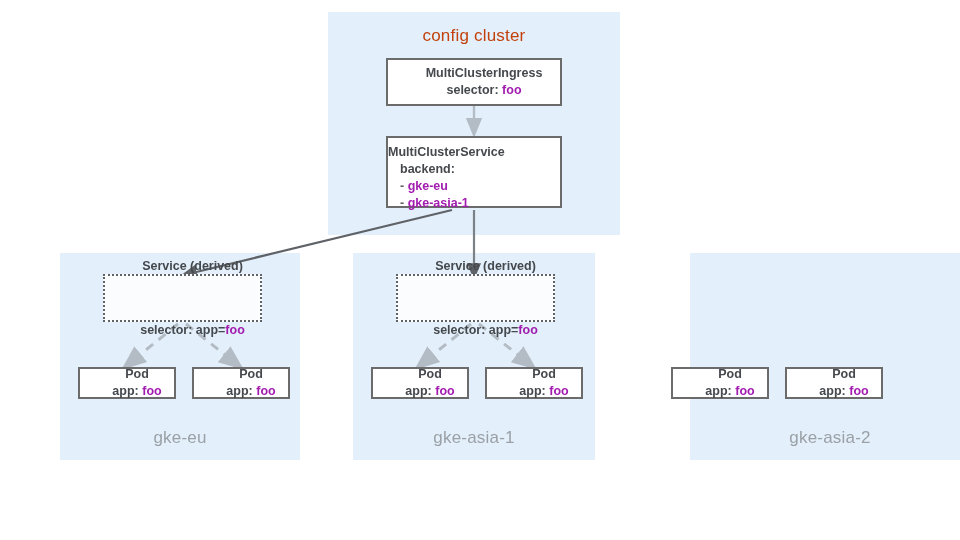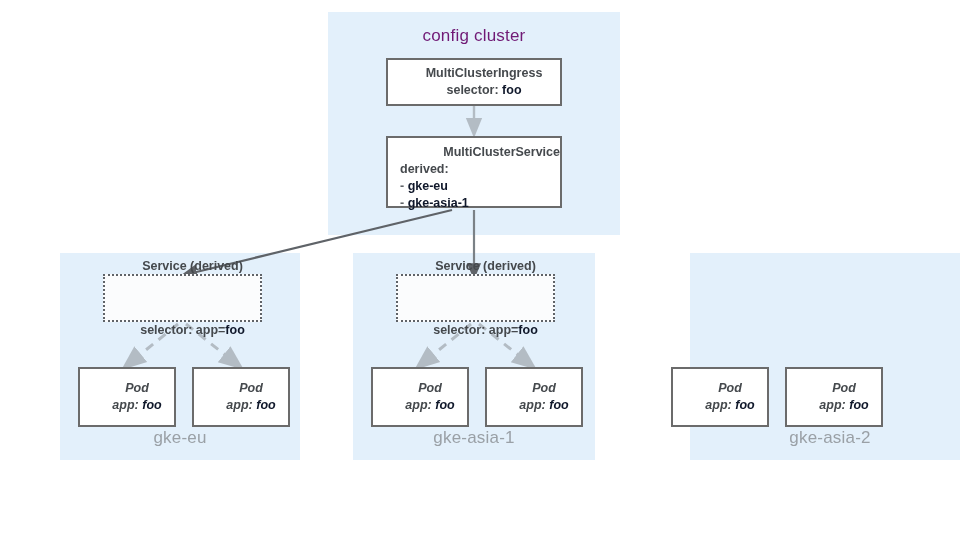--- a/index.html
+++ b/index.html
@@ -30,21 +30,21 @@
   #panel-asia-1  { left: 353px; top: 253px; width: 242px; height: 207px; }
   #panel-asia-2  { left: 690px; top: 253px; width: 280px; height: 207px; }
 
   .panel-title-top {
     position: absolute;
     left: 0;
     right: 0;
     top: 14px;
     text-align: center;
     font-size: 17px;
-    color: #701a75;
+    color: #c2410c;
     letter-spacing: .2px;
   }
   .panel-title-bottom {
     position: absolute;
     left: 0;
     right: 0;
     bottom: 12px;
     text-align: center;
     font-size: 17px;
     color: #9aa0a6;
@@ -66,33 +66,33 @@
     color: #45494d;
     line-height: 1.35;
     padding-left: 20px;
   }
   .node.derived {
     border: 2px dotted #5f6368;
     background: #fbfcfd;
     gap: 47px;
   }
   .node .line { white-space: nowrap; }
-  .blue { color: #0f172a; }
+  .blue { color: #a21caf; }
   .dash { color: #5f6368; }
 
   #mci  { left: 386px; top: 58px;  width: 176px; height: 48px; }
   #mcs  { left: 386px; top: 136px; width: 176px; height: 72px;
           align-items: flex-start; justify-content: flex-start; padding: 6px 0 0 0; }
-  #mcs .title { width: 100%; text-align: right; }
+  #mcs .title { width: 100%; text-align: left; }
   #mcs .listline { padding-left: 12px; align-self: flex-start; }
 
   .svc-eu    { left: 103px; top: 274px; width: 159px; height: 48px; }
   .svc-asia1 { left: 396px; top: 274px; width: 159px; height: 48px; }
 
-  .pod { width: 98px; height: 60px; font-style: italic; }
+  .pod { width: 98px; height: 32px; }
   #pod-eu-1    { left: 78px;  top: 367px; }
   #pod-eu-2    { left: 192px; top: 367px; }
   #pod-a1-1    { left: 371px; top: 367px; }
   #pod-a1-2    { left: 485px; top: 367px; }
   #pod-a2-1    { left: 671px; top: 367px; }
   #pod-a2-2    { left: 785px; top: 367px; }
 
   
   #edges {
     position: absolute;
@@ -158,21 +158,21 @@
   <div class="node" id="mci">
     <div class="line">MultiClusterIngress</div>
     <div class="line">
       <span>selector:</span>
       <span class="blue">foo</span>
     </div>
   </div>
 
   <div class="node" id="mcs">
     <div class="line title">MultiClusterService</div>
-    <div class="line listline">derived:</div>
+    <div class="line listline">backend:</div>
     <div class="line listline">
       <span class="dash">-</span>
       <span class="blue">gke-eu</span>
     </div>
     <div class="line listline">
       <span class="dash">-</span>
       <span class="blue">gke-asia-1</span>
     </div>
   </div>
 

